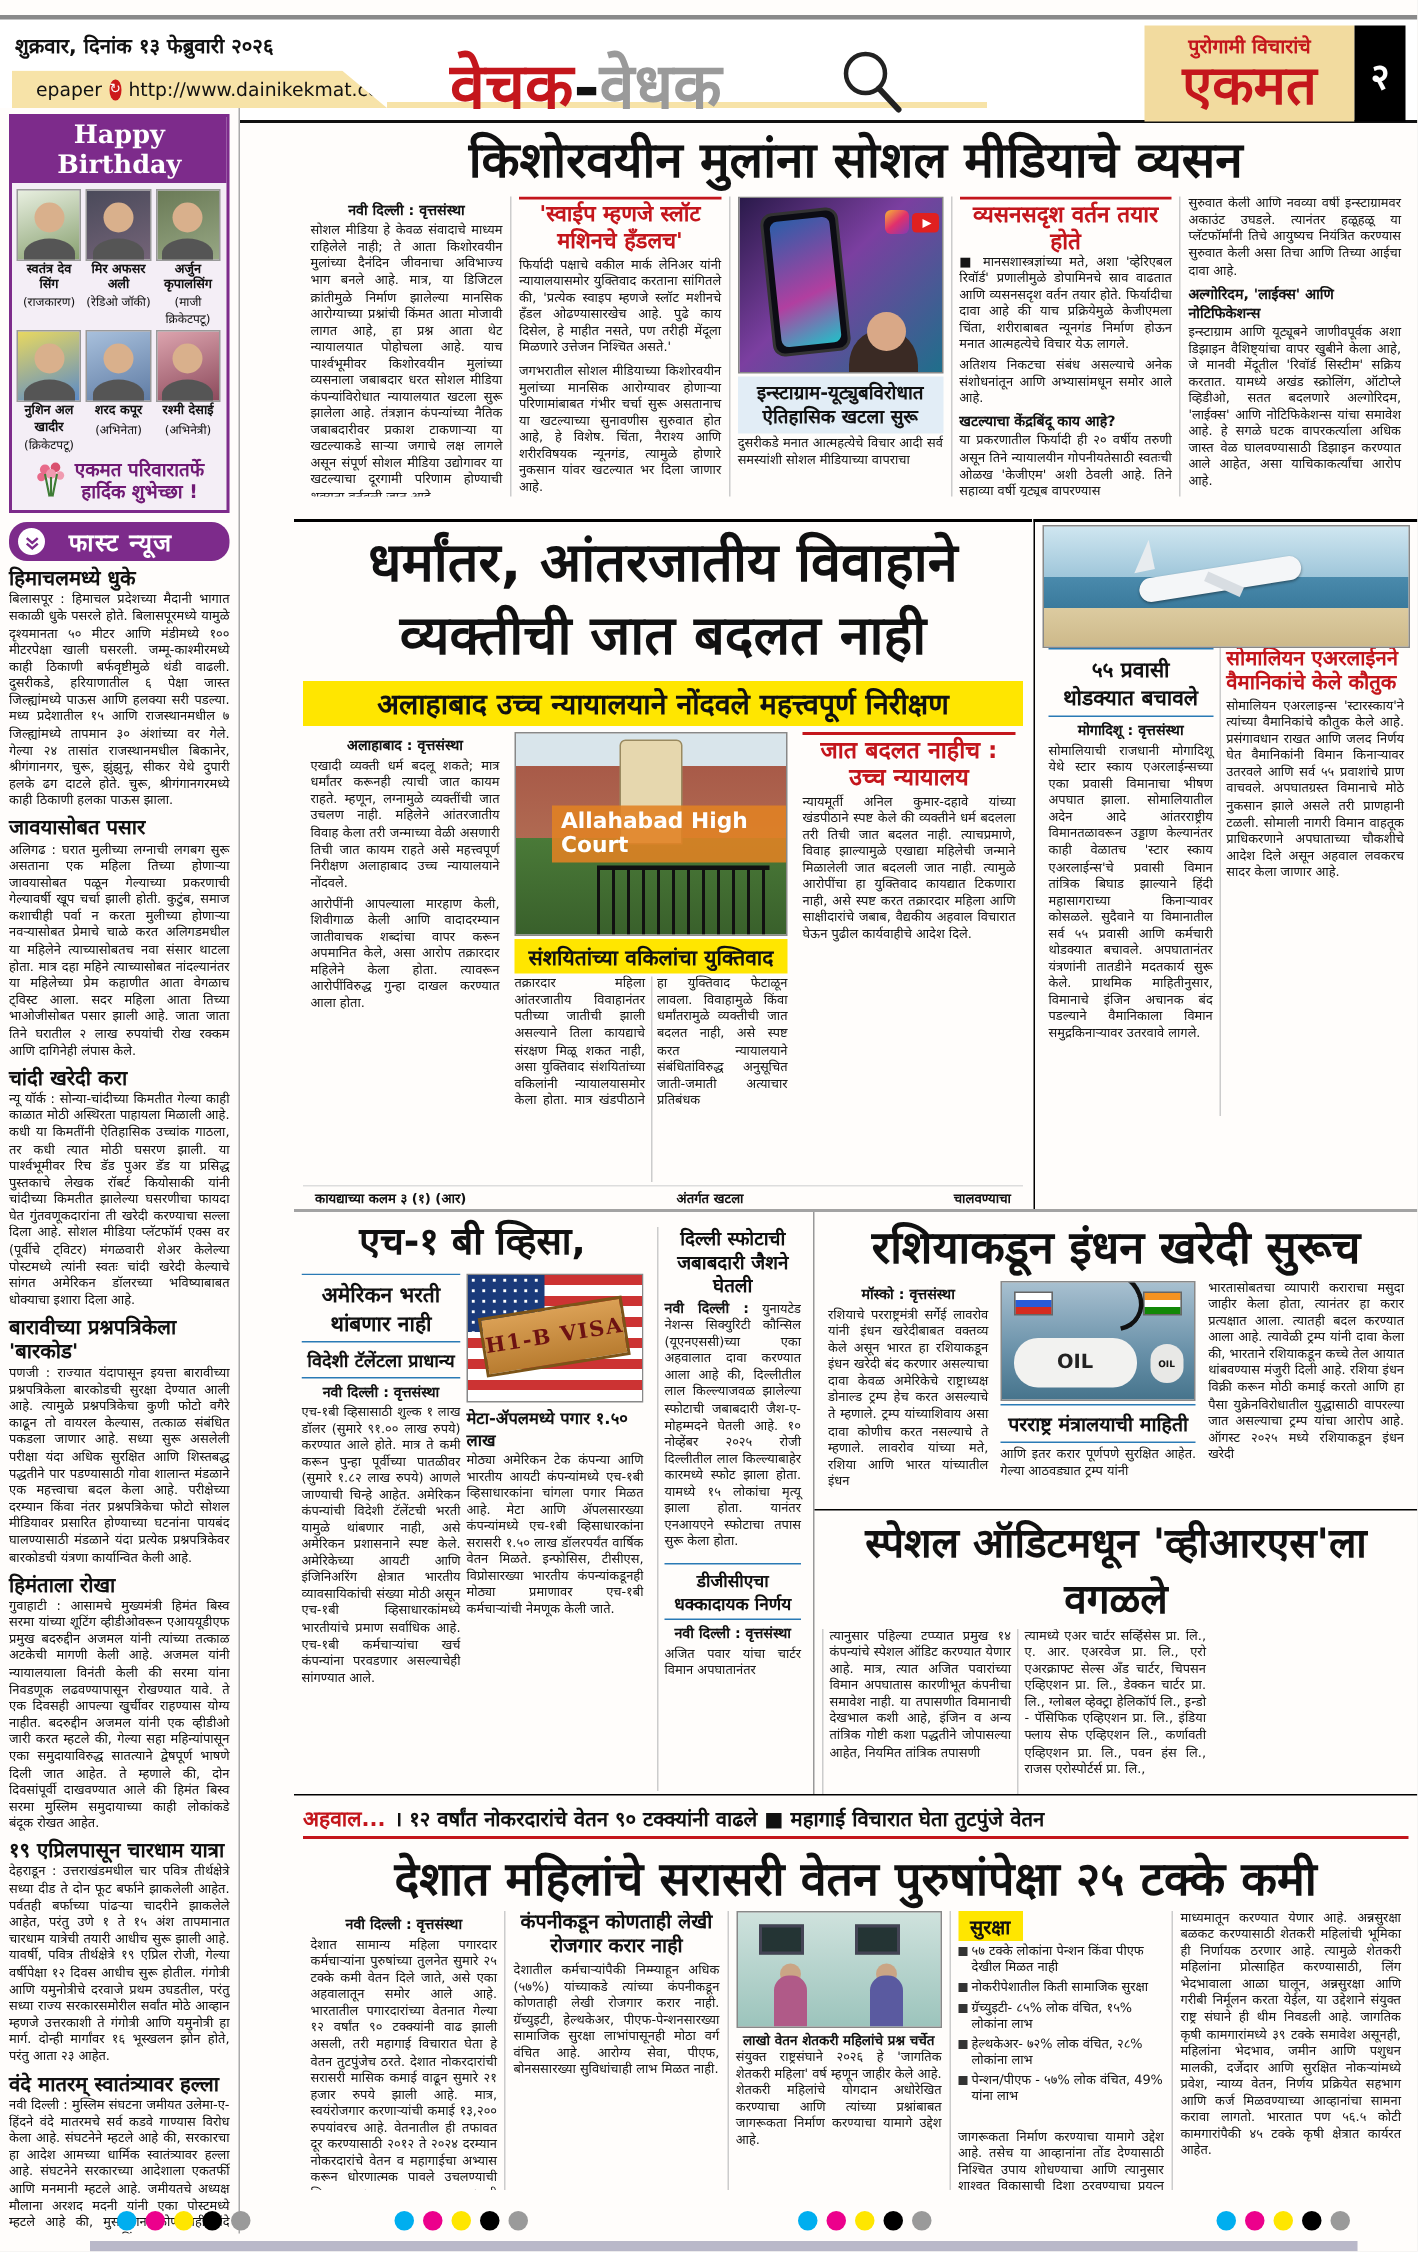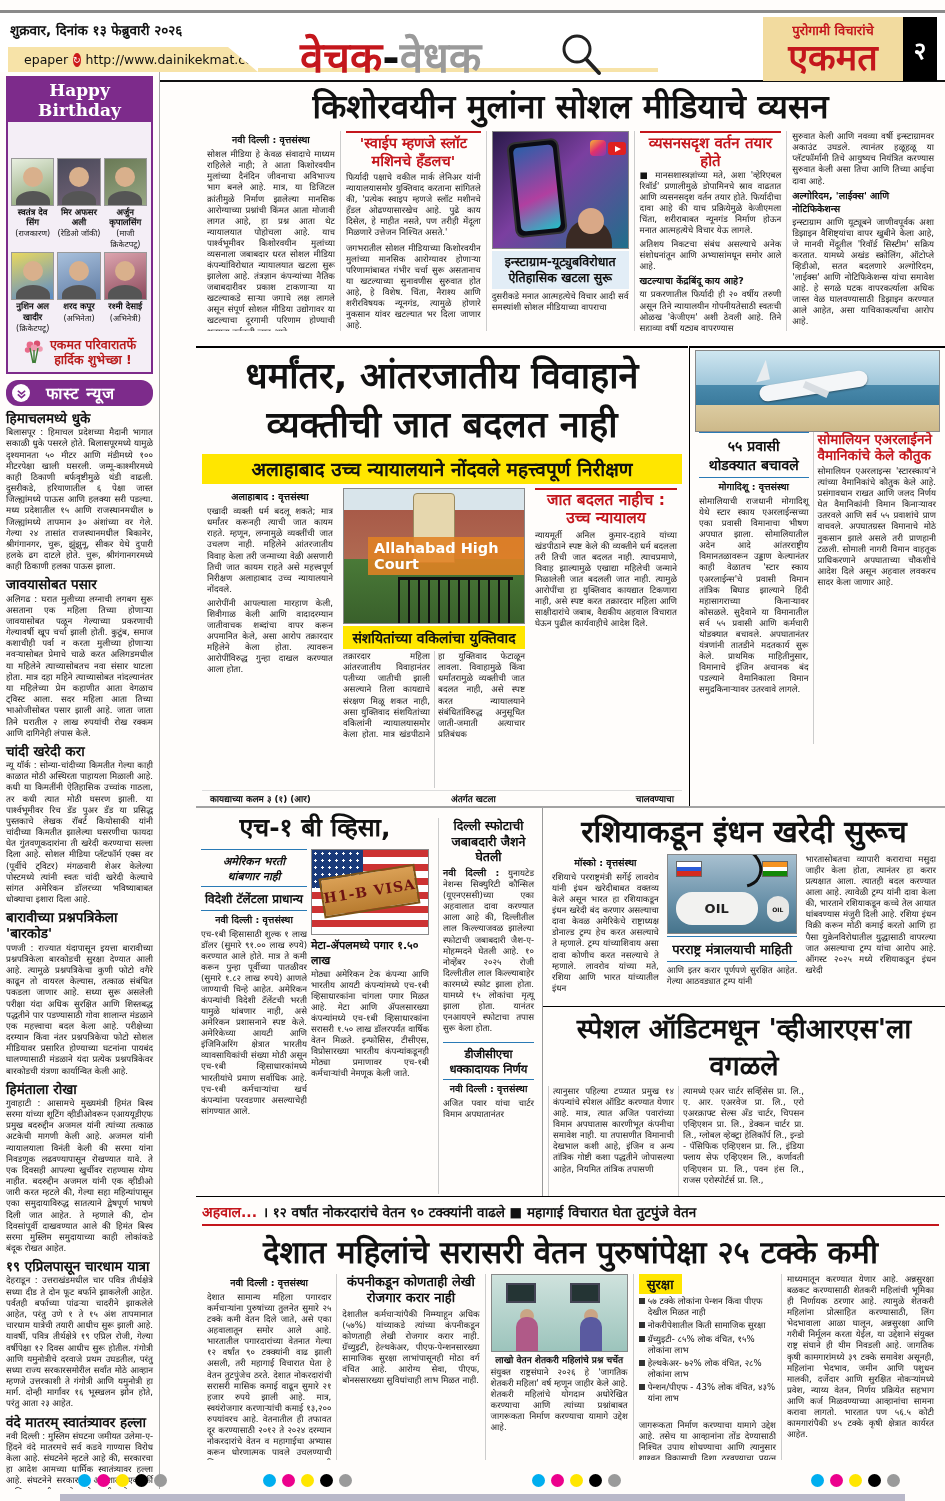--- a/index.html
+++ b/index.html
@@ -18,32 +18,32 @@
   .mag { position:absolute; top:16px; left:555px; }
   .masth { position:absolute; top:4px; left:763px; width:140px; height:64px; background:#f2db9f; text-align:center; padding-top:4px; }
   .masth .tag { color:#c4161c; font-weight:bold; font-size:13px; }
   .masth .brand { color:#c4161c; font-weight:bold; font-size:36px; line-height:1.05; font-family:"DejaVu Serif",serif; }
   .pageno { position:absolute; top:4px; left:903px; width:34px; height:64px; background:#000; color:#fff; font-size:24px; font-weight:bold; display:flex; align-items:center; justify-content:center; }
 
   
   .sidebar { position:absolute; top:72px; left:0; width:160px; height:1417px; border-right:1px solid #aaa; padding:4px 6px 0 6px; overflow:hidden; background:#fffdfb; }
   .bday { border:2px solid #7d2b8b; background:#f4eef6; }
   .bday-h { background:#7d2b8b; color:#fff; text-align:center; font-family:"DejaVu Serif",serif; font-weight:bold; font-size:17px; padding:2px 0; }
-  .bday-grid { display:grid; grid-template-columns:1fr 1fr 1fr; gap:3px; padding:4px 4px 2px 3px;margin-top:32px; }
+  .bday-grid { display:grid; grid-template-columns:1fr 1fr 1fr; gap:3px; padding:4px 4px 2px 3px; }
   .bperson { text-align:center; }
   .bphoto { width:100%; height:48px; border:1px solid #999; position:relative; overflow:hidden; }
   .bphoto::before { content:""; position:absolute; top:8px; left:50%; transform:translateX(-50%); width:20px; height:20px; border-radius:50%; background:#d9b08c; }
   .bphoto::after { content:""; position:absolute; bottom:-6px; left:50%; transform:translateX(-50%); width:34px; height:20px; border-radius:50% 50% 0 0; background:#555; }
   .bp1{background:linear-gradient(160deg,#e8efe0,#88a070);} .bp2{background:linear-gradient(160deg,#4a4a5a,#746478);}
   .bp3{background:linear-gradient(160deg,#6a7a56,#97a784);} .bp4{background:linear-gradient(160deg,#e8d860,#5a8ac8);}
   .bp5{background:linear-gradient(160deg,#a8c0dc,#607ca4);} .bp6{background:linear-gradient(160deg,#dca4ae,#8c4a5c);}
   .bname { font-size:8.5px; font-weight:bold; line-height:1.2; margin-top:1px; }
   .brole { font-size:8px; }
   .bwish { display:flex; align-items:center; gap:5px; justify-content:center; padding:2px 0 4px 0; }
-  .bwish-t { font-size:12.5px; font-weight:bold; color:#b91c1c; text-align:center; line-height:1.25; }
+  .bwish-t { font-size:12.5px; font-weight:bold; color:#701a75; text-align:center; line-height:1.25; }
   .fastbar { margin-top:6px; background:#7d2b8b; color:#fff; border-radius:12px; height:26px; display:flex; align-items:center; gap:8px; padding-left:6px; }
   .fastbar .circ { width:18px; height:18px; background:#fff; border-radius:50%; color:#7d2b8b; display:flex; align-items:center; justify-content:center; }
   .fastbar .ft { font-size:16px; font-weight:bold; letter-spacing:1px; margin:0 auto; padding-right:30px; }
   .fitem { margin-top:4px; }
   .fit-h { font-size:13.5px; font-weight:bold; line-height:1.2; margin-bottom:1px; }
   .fit-b { font-size:8.6px; line-height:1.3; text-align:justify; }
 
   
   .dot { width:13px; height:13px; border-radius:50%; }
   .d-c{background:#00aeef;} .d-m{background:#ec008c;} .d-y{background:#ffe600;} .d-k{background:#000;} .d-g{background:#9a9a9a;}
@@ -368,21 +368,21 @@
   </div>
 
   <div class="midband">
 
     <div class="visa">
       <div class="visa-h">
         <div>एच-१ बी व्हिसा,</div>
       </div>
       <div class="visa-cols">
         <div class="col" style="width:106px;">
-          <div class="bluelines" style="font-size:11px;font-style:italic;">
+          <div class="bluelines" style="font-size:14px;">
             <div>अमेरिकन भरती</div>
             <div>थांबणार नाही</div>
           </div>
           <div class="bluelines" style="font-size:12px; border-top:none;">विदेशी टॅलेंटला प्राधान्य</div>
           <div class="dl">नवी दिल्ली : वृत्तसंस्था</div>
           <div class="body">एच-१बी व्हिसासाठी शुल्क १ लाख डॉलर (सुमारे ९१.०० लाख रुपये) करण्यात आले होते. मात्र ते कमी करून पुन्हा पूर्वीच्या पातळीवर (सुमारे १.८२ लाख रुपये) आणले जाण्याची चिन्हे आहेत. अमेरिकन कंपन्यांची विदेशी टॅलेंटची भरती यामुळे थांबणार नाही, असे अमेरिकन प्रशासनाने स्पष्ट केले. अमेरिकेच्या आयटी आणि इंजिनिअरिंग क्षेत्रात भारतीय व्यावसायिकांची संख्या मोठी असून एच-१बी व्हिसाधारकांमध्ये भारतीयांचे प्रमाण सर्वाधिक आहे. एच-१बी कर्मचाऱ्यांचा खर्च कंपन्यांना परवडणार असल्याचेही सांगण्यात आले.</div>
         </div>
         <div class="col" style="width:122px; padding-left:4px;">
           <div class="img-h1b">
             <div class="h1b-canton"></div>
@@ -485,21 +485,21 @@
         <div class="sec-li">
             <span class="sq"></span>
             <span>ग्रॅच्युइटी- ८५% लोक वंचित, १५% लोकांना लाभ</span>
           </div>
         <div class="sec-li">
             <span class="sq"></span>
             <span>हेल्थकेअर- ७२% लोक वंचित, २८% लोकांना लाभ</span>
           </div>
         <div class="sec-li">
             <span class="sq"></span>
-            <span>पेन्शन/पीएफ - 43% लोक वंचित, ४३% यांना लाभ</span>
+            <span>पेन्शन/पीएफ - ५७% लोक वंचित, 49% यांना लाभ</span>
           </div>
         <div class="body" style="margin-top:15px;">जागरूकता निर्माण करण्याचा यामागे उद्देश आहे. तसेच या आव्हानांना तोंड देण्यासाठी निश्चित उपाय शोधण्याचा आणि त्यानुसार शाश्वत विकासाची दिशा ठरवण्याचा प्रयत्न या</div>
       </div>
       <div class="col" style="width:160px;">
         <div class="body">माध्यमातून करण्यात येणार आहे. अन्नसुरक्षा बळकट करण्यासाठी शेतकरी महिलांची भूमिका ही निर्णायक ठरणार आहे. त्यामुळे शेतकरी महिलांना प्रोत्साहित करण्यासाठी, लिंग भेदभावाला आळा घालून, अन्नसुरक्षा आणि गरीबी निर्मूलन करता येईल, या उद्देशाने संयुक्त राष्ट्र संघाने ही थीम निवडली आहे. जागतिक कृषी कामगारांमध्ये ३९ टक्के समावेश असूनही, महिलांना भेदभाव, जमीन आणि पशुधन मालकी, दर्जेदार आणि सुरक्षित नोकऱ्यांमध्ये प्रवेश, न्याय्य वेतन, निर्णय प्रक्रियेत सहभाग आणि कर्ज मिळवण्याच्या आव्हानांचा सामना करावा लागतो. भारतात पण ५६.५ कोटी कामगारांपैकी ४५ टक्के कृषी क्षेत्रात कार्यरत आहेत.</div>
       </div>
     </div>
   </div>
 
   <div class="foot-dots">

